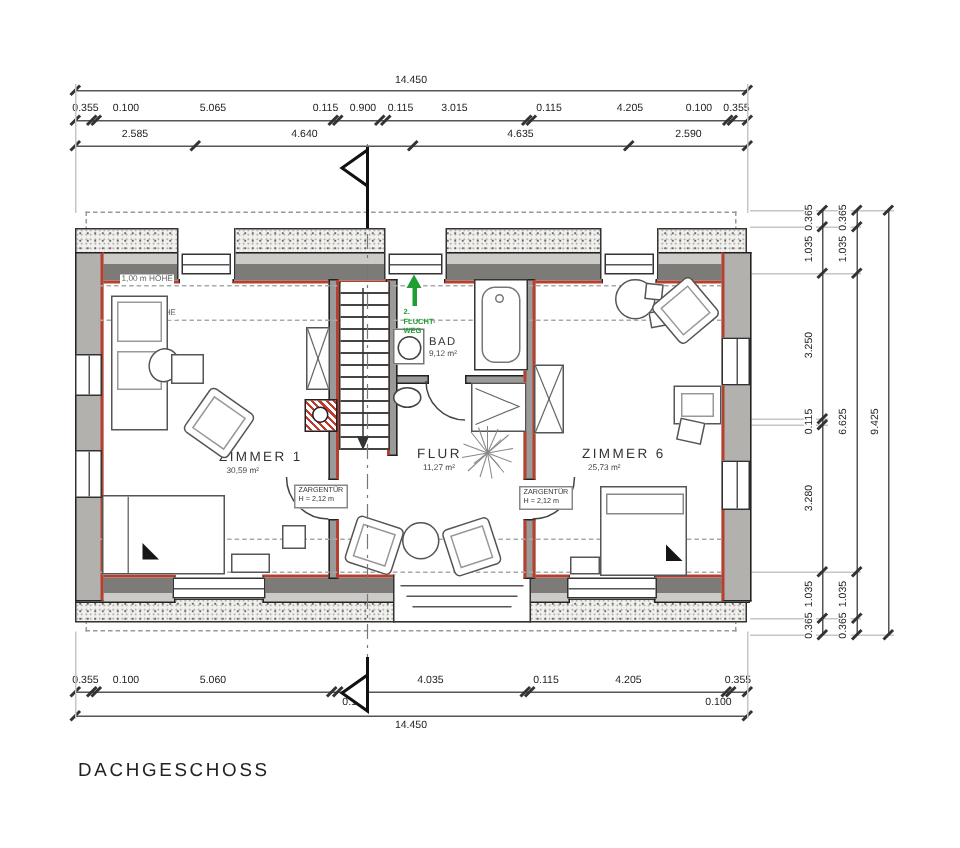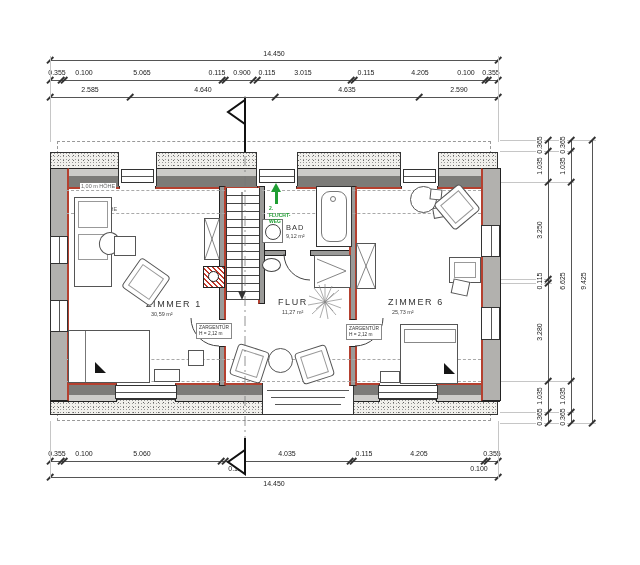--- a/index.html
+++ b/index.html
@@ -385,13 +385,14 @@
         <line x1="325" y1="302" x2="308" y2="305"></line>
       <line x1="325" y1="302" x2="309" y2="296"></line>
         <line x1="325" y1="302" x2="314" y2="288"></line>
       <line x1="325" y1="302" x2="319" y2="285"></line>
         <line x1="325" y1="302" x2="334" y2="293"></line>
       <line x1="325" y1="302" x2="316" y2="309"></line>
         <line x1="325" y1="302" x2="333" y2="311"></line>
     </g>
   </svg>
 
+  <div id="title" style="left:52px;top:506px">DACHGESCHOSS</div>
 </div>
 
 </body></html>

